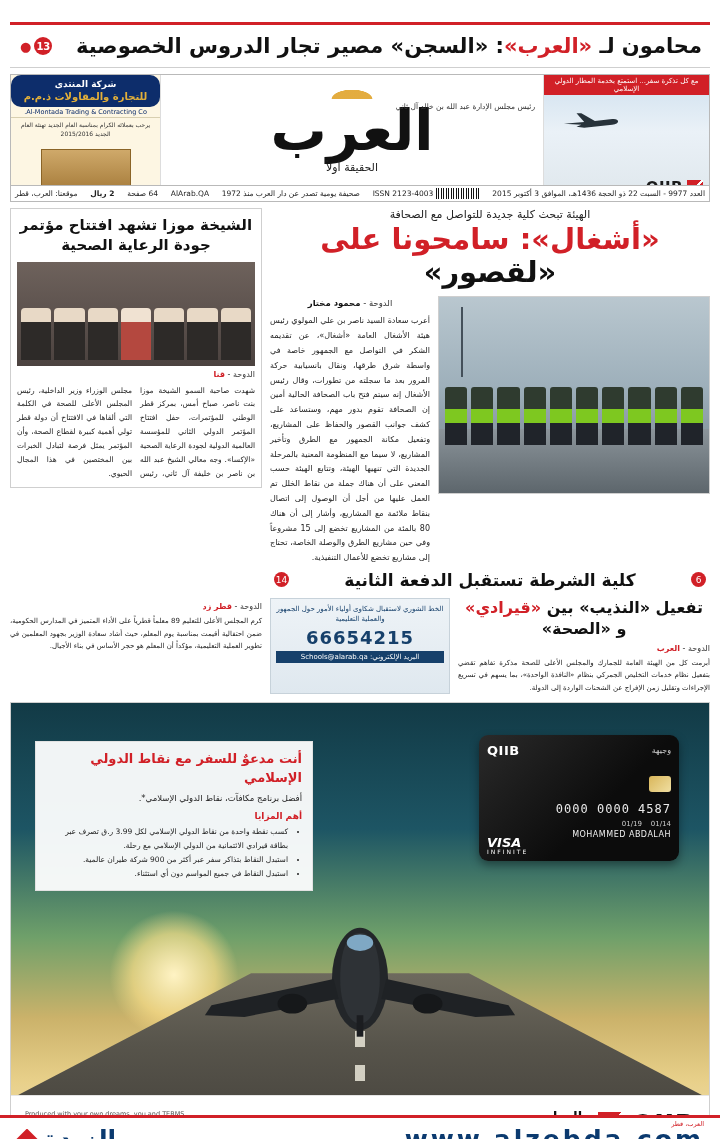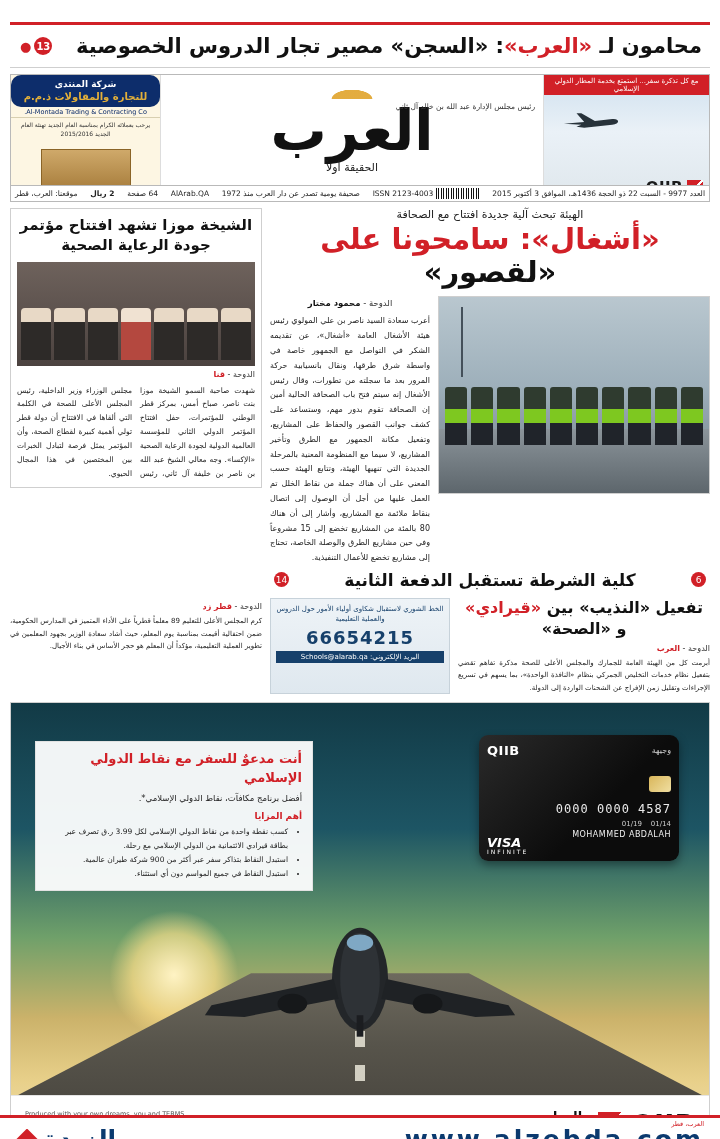--- a/index.html
+++ b/index.html
@@ -457,21 +457,21 @@
       <span class="blk">AlArab.QA</span>
       <span class="blk">64 صفحة</span>
       <span class="blk price">2 ريال</span>
       <span class="blk">موقعنا: العرب، قطر</span>
     </div>
   </div>
 
   <div class="cols">
 
     <div class="col-right">
-      <div class="kicker">الهيئة تبحث آلية جديدة افتتاح مع الصحافة</div>
+      <div class="kicker">الهيئة تبحث كلية جديدة للتواصل مع الصحافة</div>
       <div class="lead-headline">
         <span>«أشغال»: سامحونا على</span>
         <span class="dark">«لقصور»</span>
       </div>
 
       <div class="lead-body">
         <div class="lead-photo">
           <div class="pole"></div>
           <div class="road"></div>
           <div class="crowd">
@@ -536,21 +536,21 @@
           <span>و «الصحة»</span>
         </div>
         <div class="src-line">
           <span>الدوحة -</span>
           <span class="red">العرب</span>
         </div>
         <div class="b3-text">أبرمت كل من الهيئة العامة للجمارك والمجلس الأعلى للصحة مذكرة تفاهم تقضي بتفعيل نظام خدمات التخليص الجمركي بنظام «النافذة الواحدة»، بما يسهم في تسريع الإجراءات وتقليل زمن الإفراج عن الشحنات الواردة إلى الدولة.</div>
       </div>
 
       <div class="phone-ad">
-        <div class="t1">الخط الشوري لاستقبال شكاوى أولياء الأمور حول الدروس والعملية التعليمية</div>
+        <div class="t1">الخط الشوري لاستقبال شكاوى أولياء الأمور حول الجمهور والعملية التعليمية</div>
         <div class="num">66654215</div>
         <div class="bar">
           <span>البريد الإلكتروني:</span>
           <span>Schools@alarab.qa</span>
         </div>
       </div>
     </div>
 
     <div class="b3-left">
       <div class="src-line">

